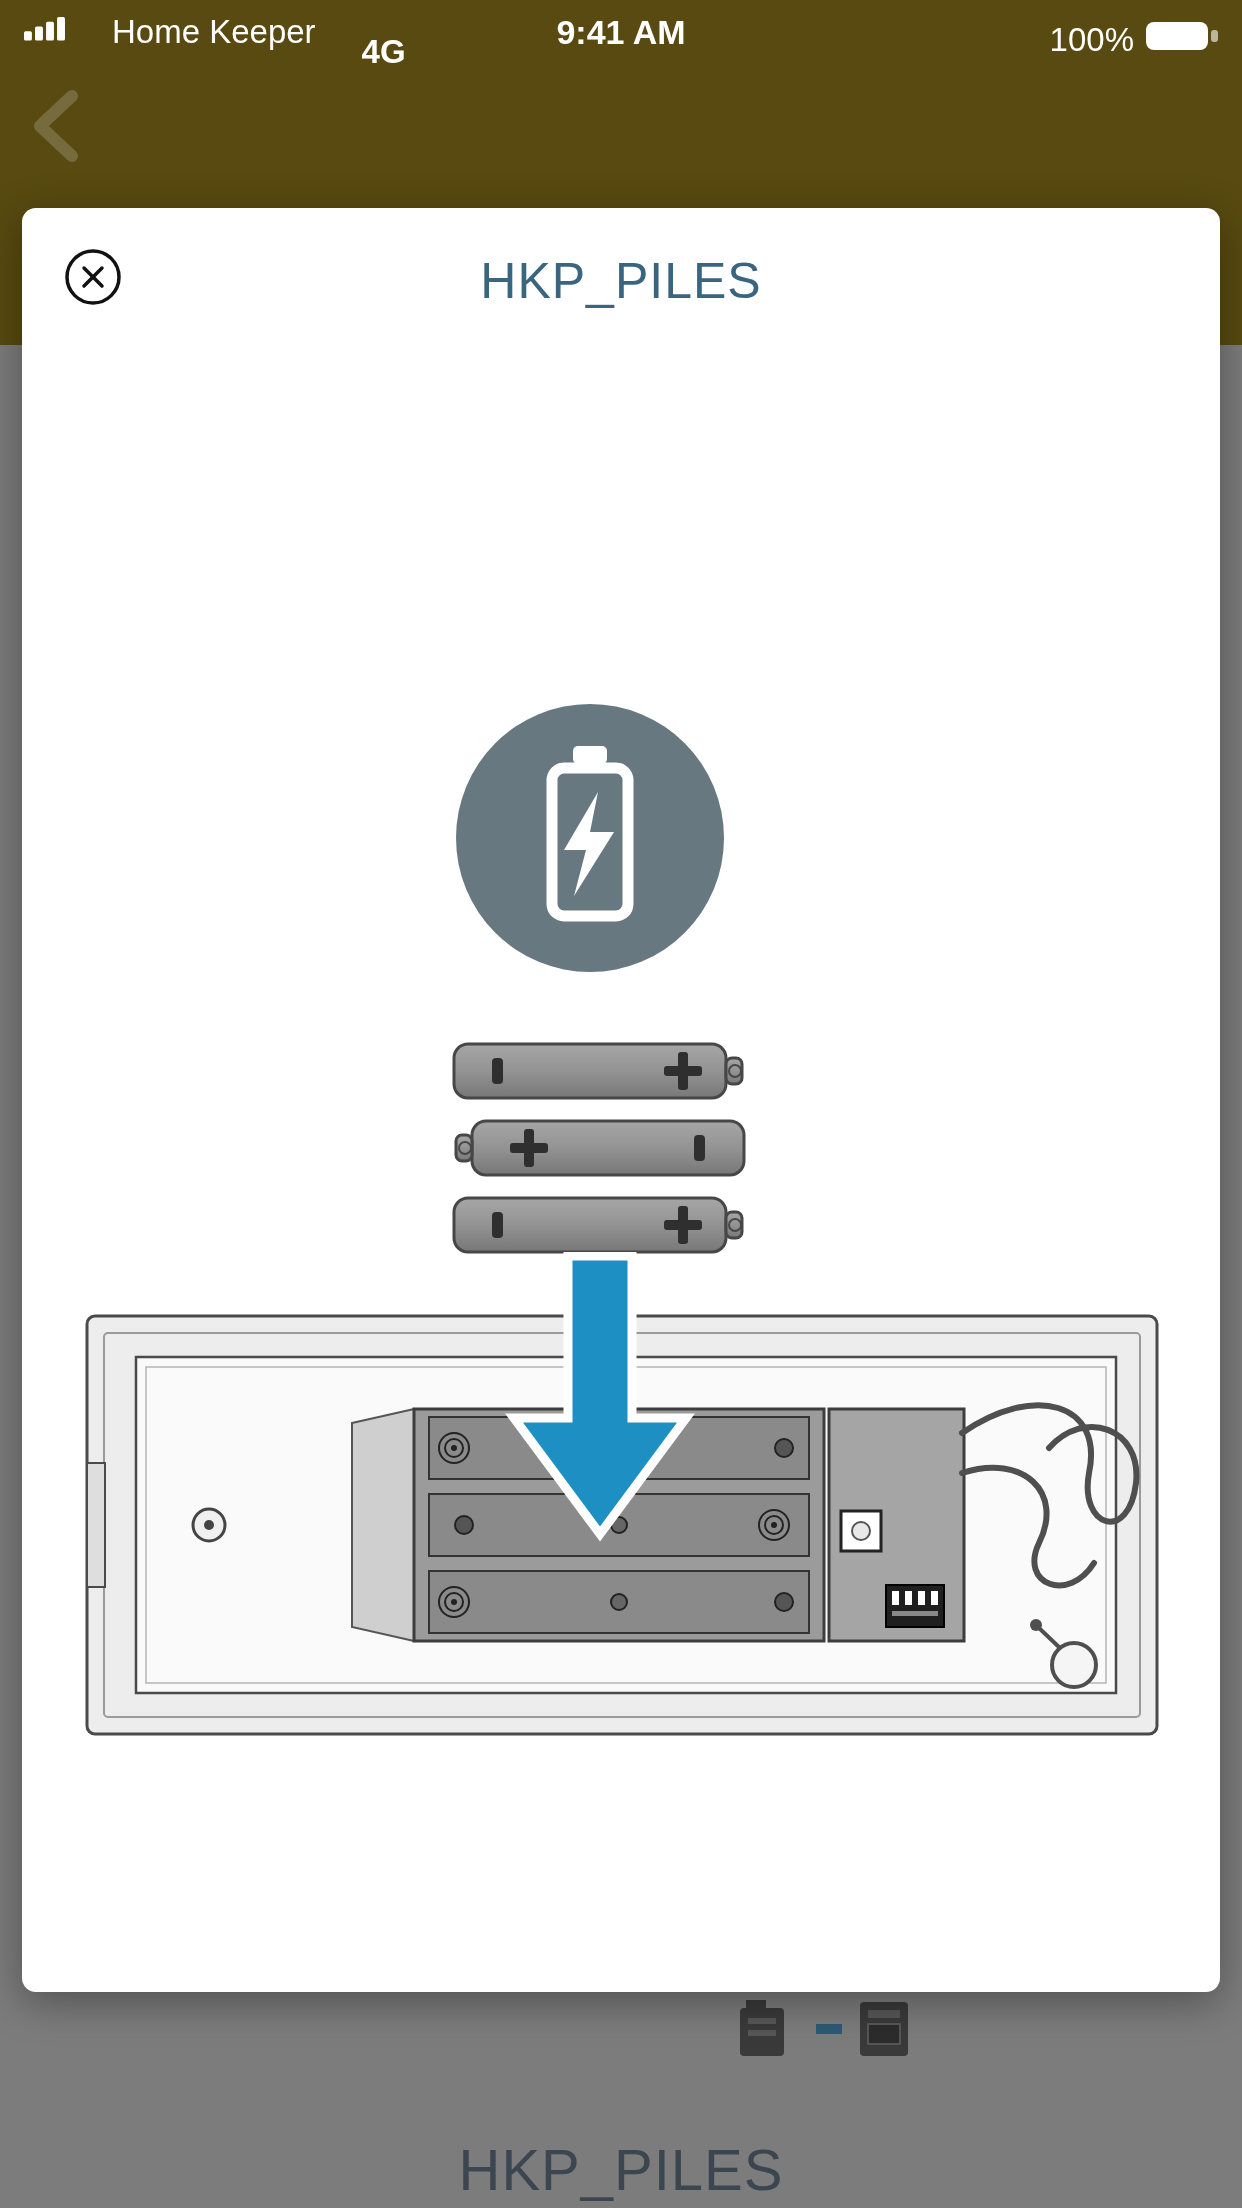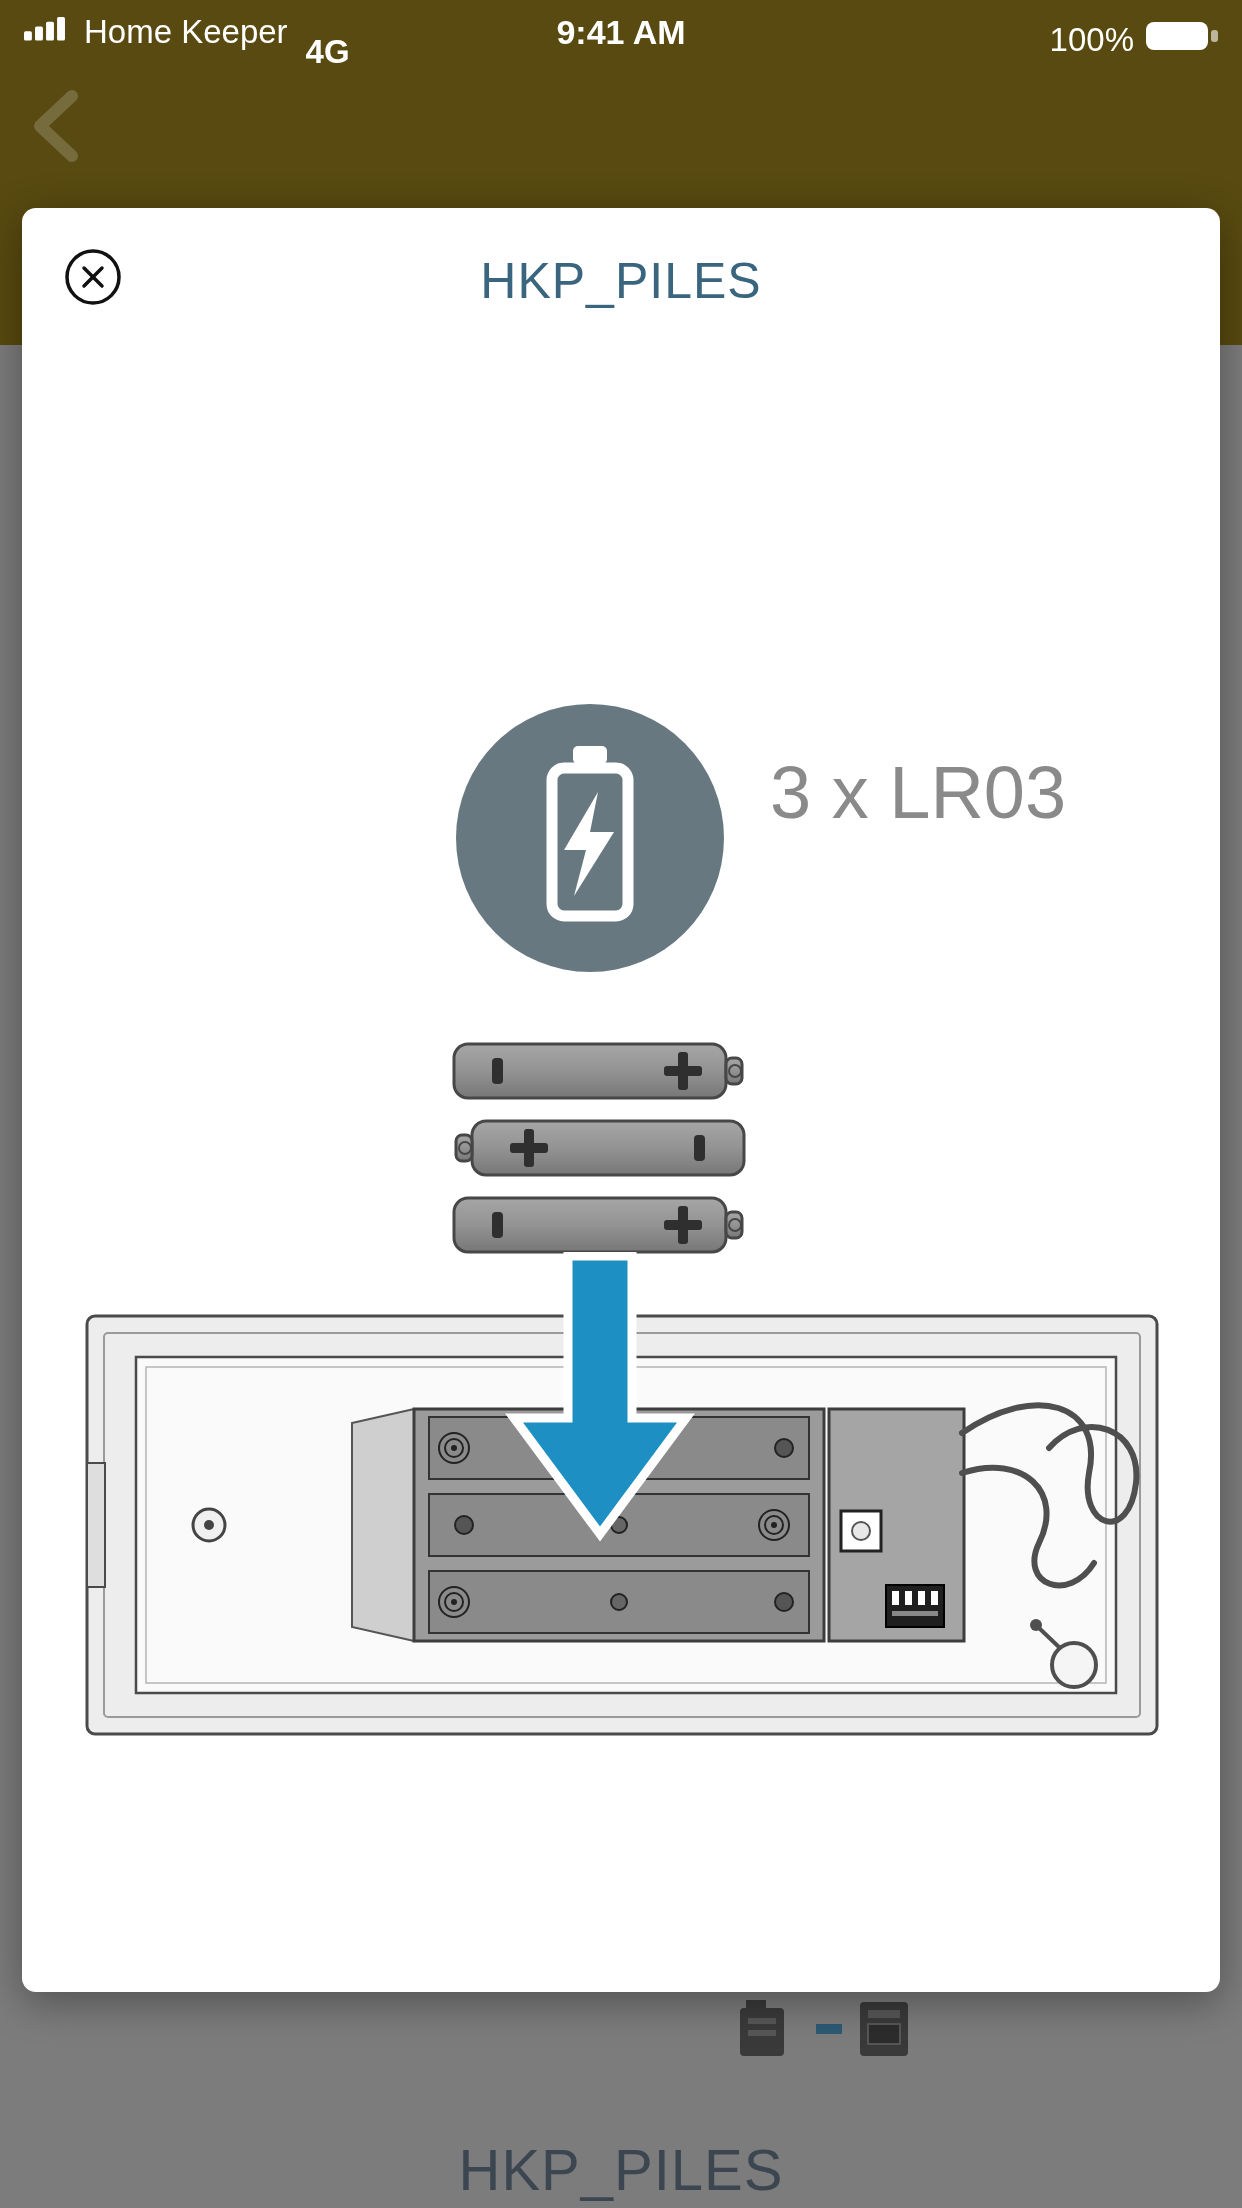--- a/index.html
+++ b/index.html
@@ -10,21 +10,21 @@
             background:#7c7c7c; }
 
   
   .olive-band { position:absolute; top:0; left:0; width:1242px; height:345px;
                 background:#584a10; }
 
   
   .statusbar { position:absolute; top:0; left:0; width:1242px; height:64px;
                color:#fff; font-size:33px; }
   .sb-left { position:absolute; left:24px; top:0; height:64px;
-             display:flex; align-items:center; gap:8px; }
+             display:flex; align-items:center; gap:36px; }
   .sb-carrier { font-weight:400; }
   .sb-network { font-weight:700; margin-left:10px;margin-top:39px; }
   .sb-time { position:absolute; left:0; top:0; width:1242px; height:64px;
              display:flex; align-items:center; justify-content:center;
              font-weight:700; font-size:34px; }
   .sb-right { position:absolute; right:22px; top:0; height:64px;
               display:flex; align-items:center; gap:12px;margin-top:8px; }
 
   
   .back-btn { position:absolute; left:28px; top:88px; width:56px; height:76px;
@@ -121,21 +121,20 @@
     <div class="badge">
       <svg width="268" height="268" viewBox="0 0 268 268">
         <circle cx="134" cy="134" r="134" fill="#687880"></circle>
         <rect x="117" y="42" width="34" height="18" rx="5" fill="#fff"></rect>
         <rect x="96" y="64" width="76" height="148" rx="12" fill="none" stroke="#fff" stroke-width="11"></rect>
         <polygon points="142,88 108,146 130,146 118,192 158,128 134,128" fill="#fff"></polygon>
       </svg>
     </div>
 
     <div class="spec-text">
-      <div>3 x LR03</div>
     </div>
 
     <div class="batteries">
       <svg width="302" height="216" viewBox="0 0 302 216">
         <defs>
           <linearGradient id="bg1" x1="0" y1="0" x2="0" y2="1">
             <stop offset="0" stop-color="#a6a6a6"></stop>
             <stop offset="0.5" stop-color="#939393"></stop>
             <stop offset="1" stop-color="#777777"></stop>
           </linearGradient>

